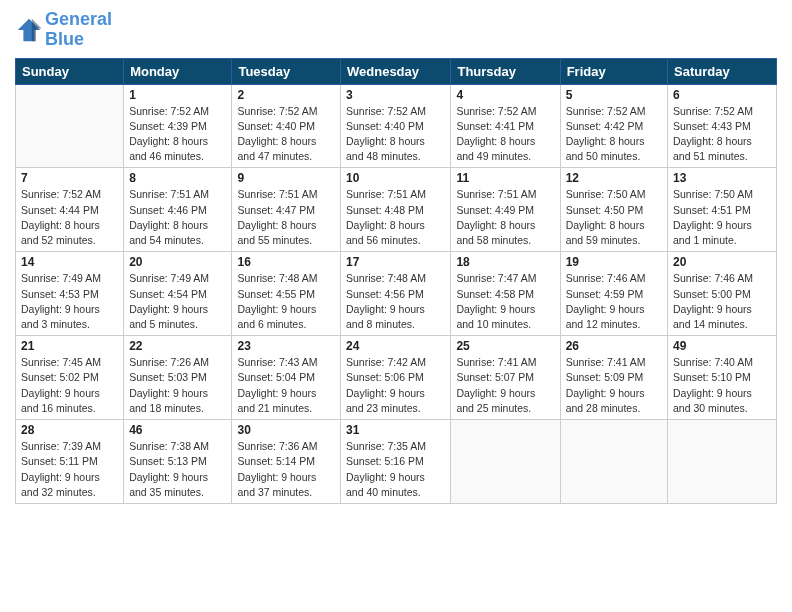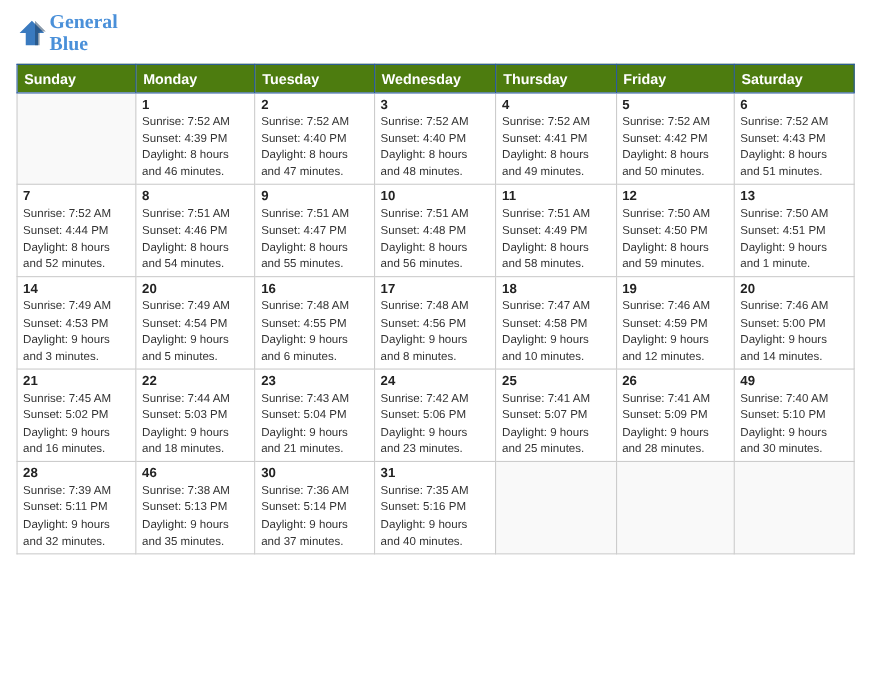--- a/index.html
+++ b/index.html
@@ -12,21 +12,20 @@
     }
     .container {
       width: 792px;
       padding: 10px 15px;
     }
     .header {
       display: flex;
       justify-content: space-between;
       align-items: flex-start;
       margin-bottom: 8px;
-      font-family: Liberation Serif, serif;
     }
     .logo {
       display: flex;
       align-items: center;
     }
     .logo-text {
       font-size: 18px;
       font-weight: bold;
       color: #1a3a5c;
       line-height: 1.1;
@@ -49,21 +48,21 @@
     }
     .location {
       font-size: 14px;
       color: #555;
     }
     table {
       width: 100%;
       border-collapse: collapse;
     }
     th {
-      background-color: #4d7c0f;
+      background-color: #0c4a6e;
       color: #fff;
       text-align: left;
       padding: 5px 6px;
       font-size: 13px;
       font-weight: bold;
       border: 1px solid #2a5a9f;
     }
     td {
       border: 1px solid #ccc;
       vertical-align: top;
@@ -269,21 +268,21 @@
         <tr>
           <td>
             <span class="day-num">21</span>
             <div class="day-info" style="white-space: pre-line;">Sunrise: 7:45 AM
 Sunset: 5:02 PM
 Daylight: 9 hours
 and 16 minutes.</div>
           </td>
           <td>
             <span class="day-num">22</span>
-            <div class="day-info" style="white-space: pre-line;">Sunrise: 7:44 AM
+            <div class="day-info" style="white-space: pre-line;">Sunrise: 7:26 AM
 Sunset: 5:03 PM
 Daylight: 9 hours
 and 18 minutes.</div>
           </td>
           <td>
             <span class="day-num">23</span>
             <div class="day-info" style="white-space: pre-line;">Sunrise: 7:43 AM
 Sunset: 5:04 PM
 Daylight: 9 hours
 and 21 minutes.</div>

